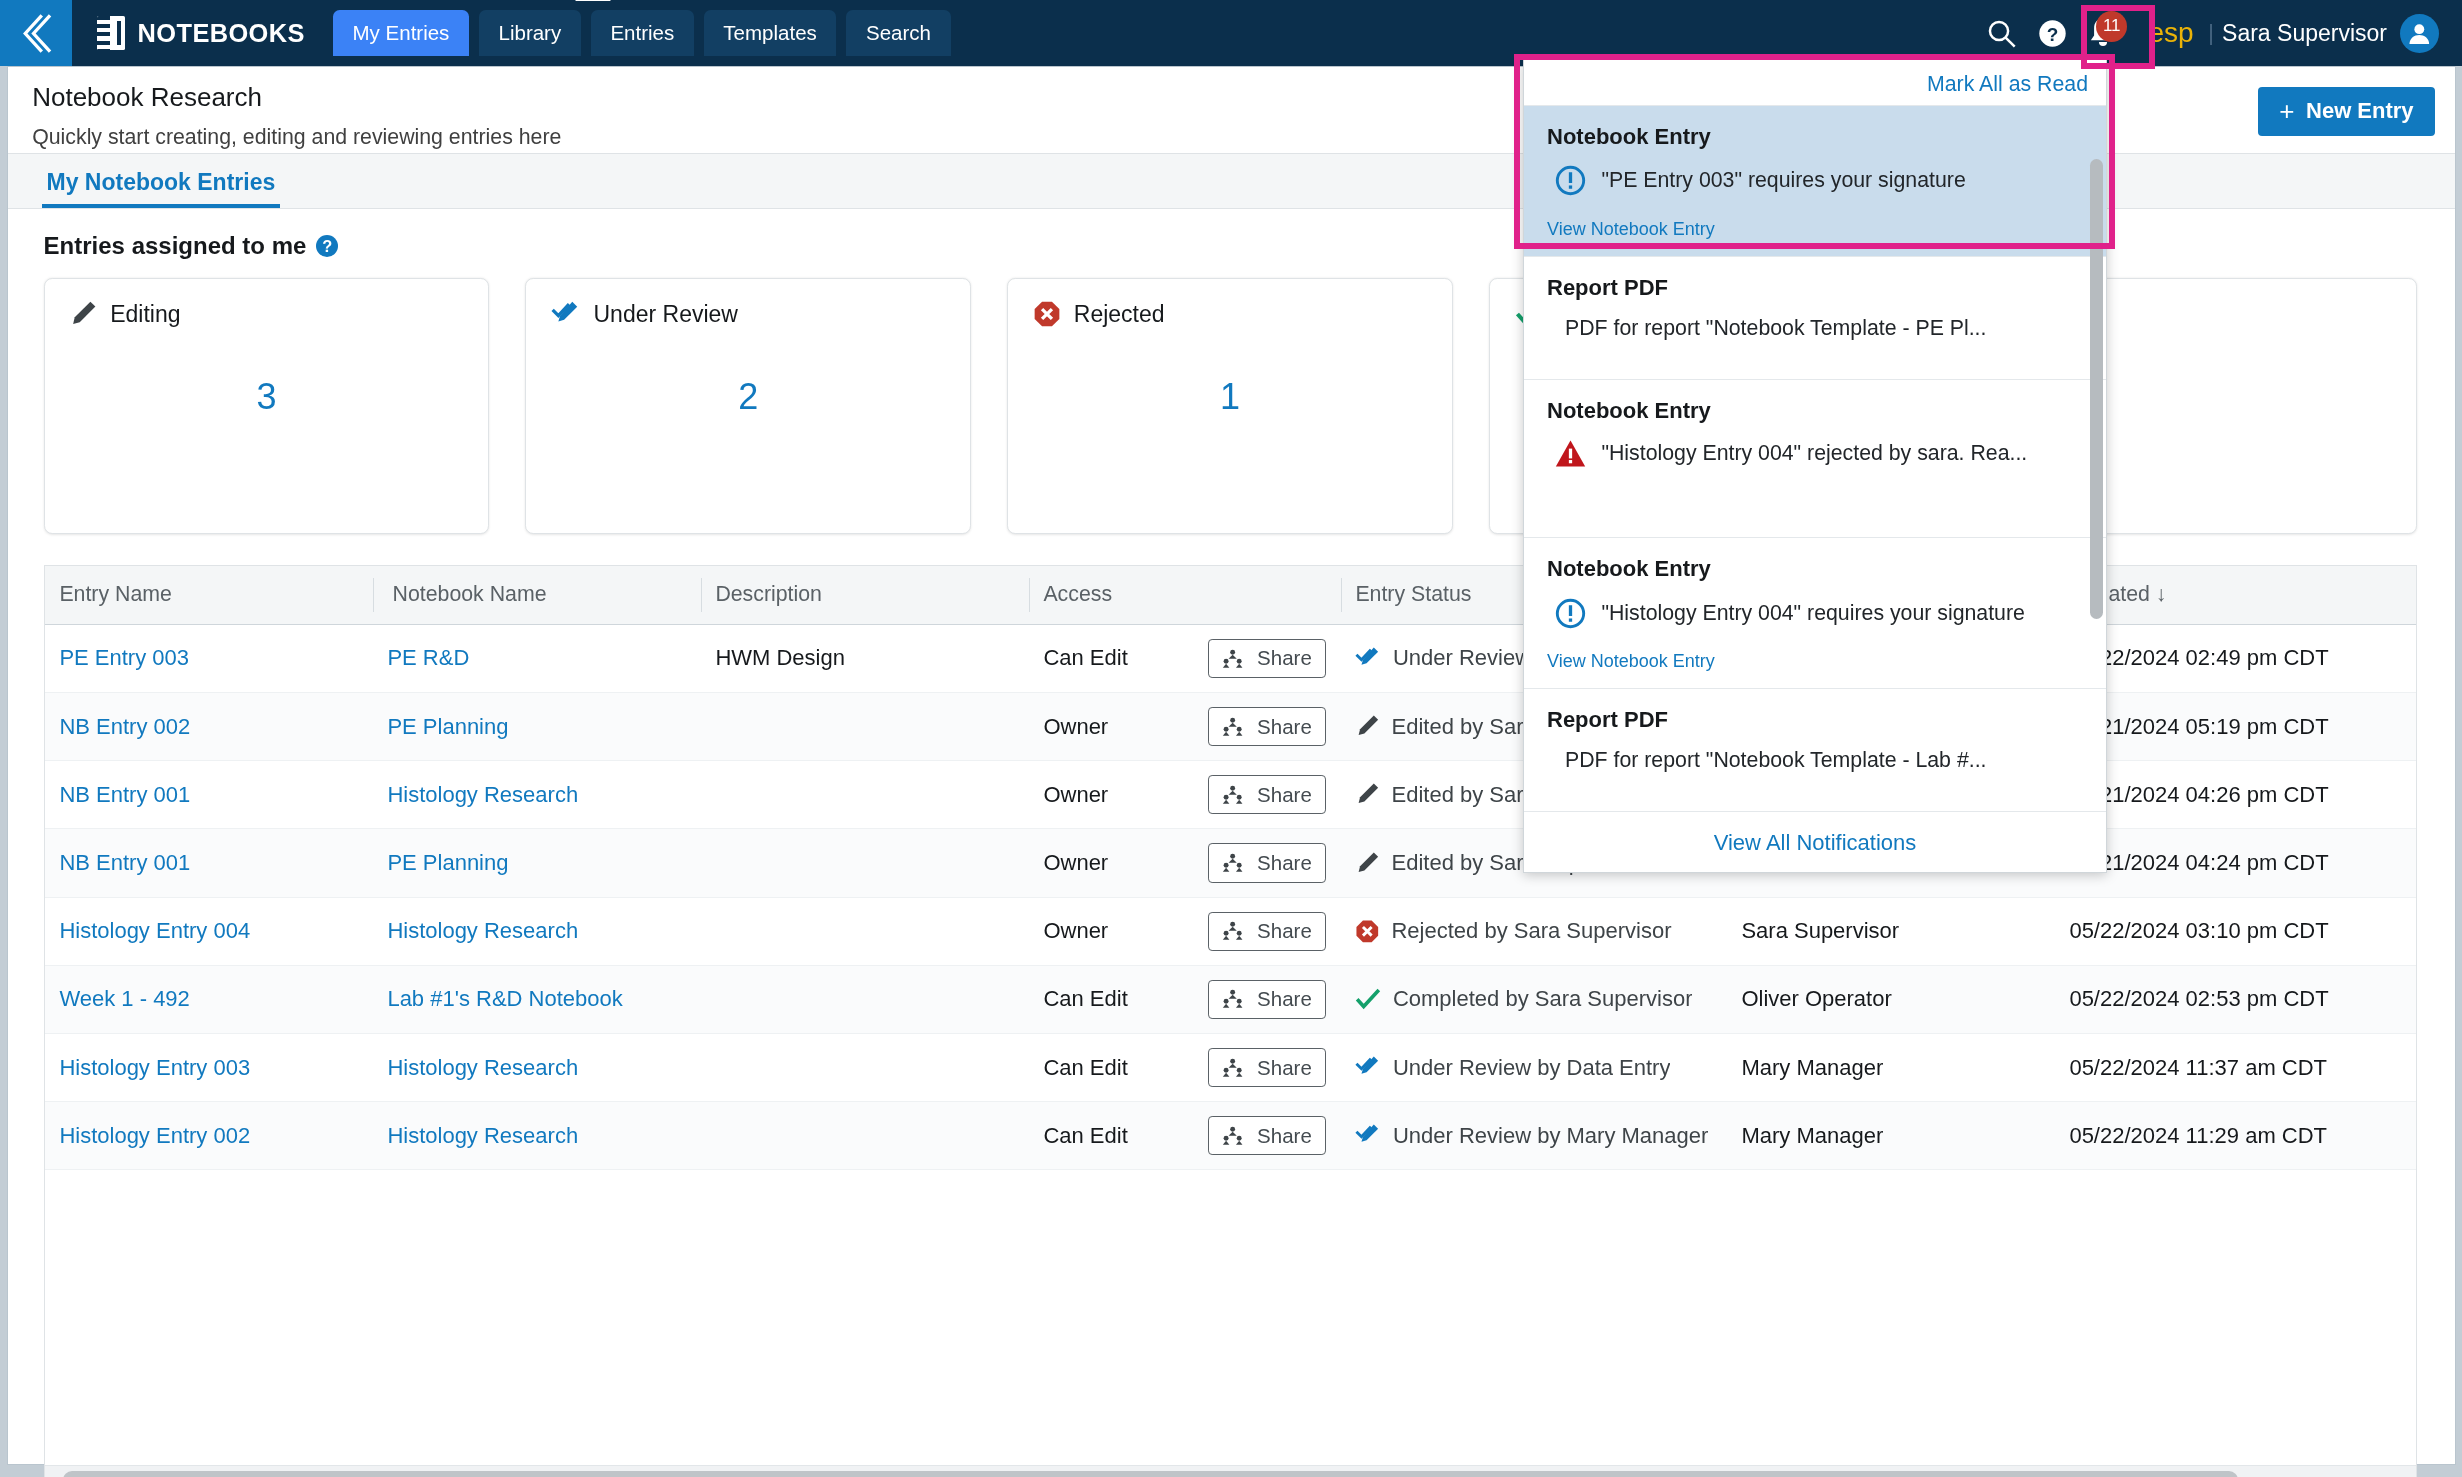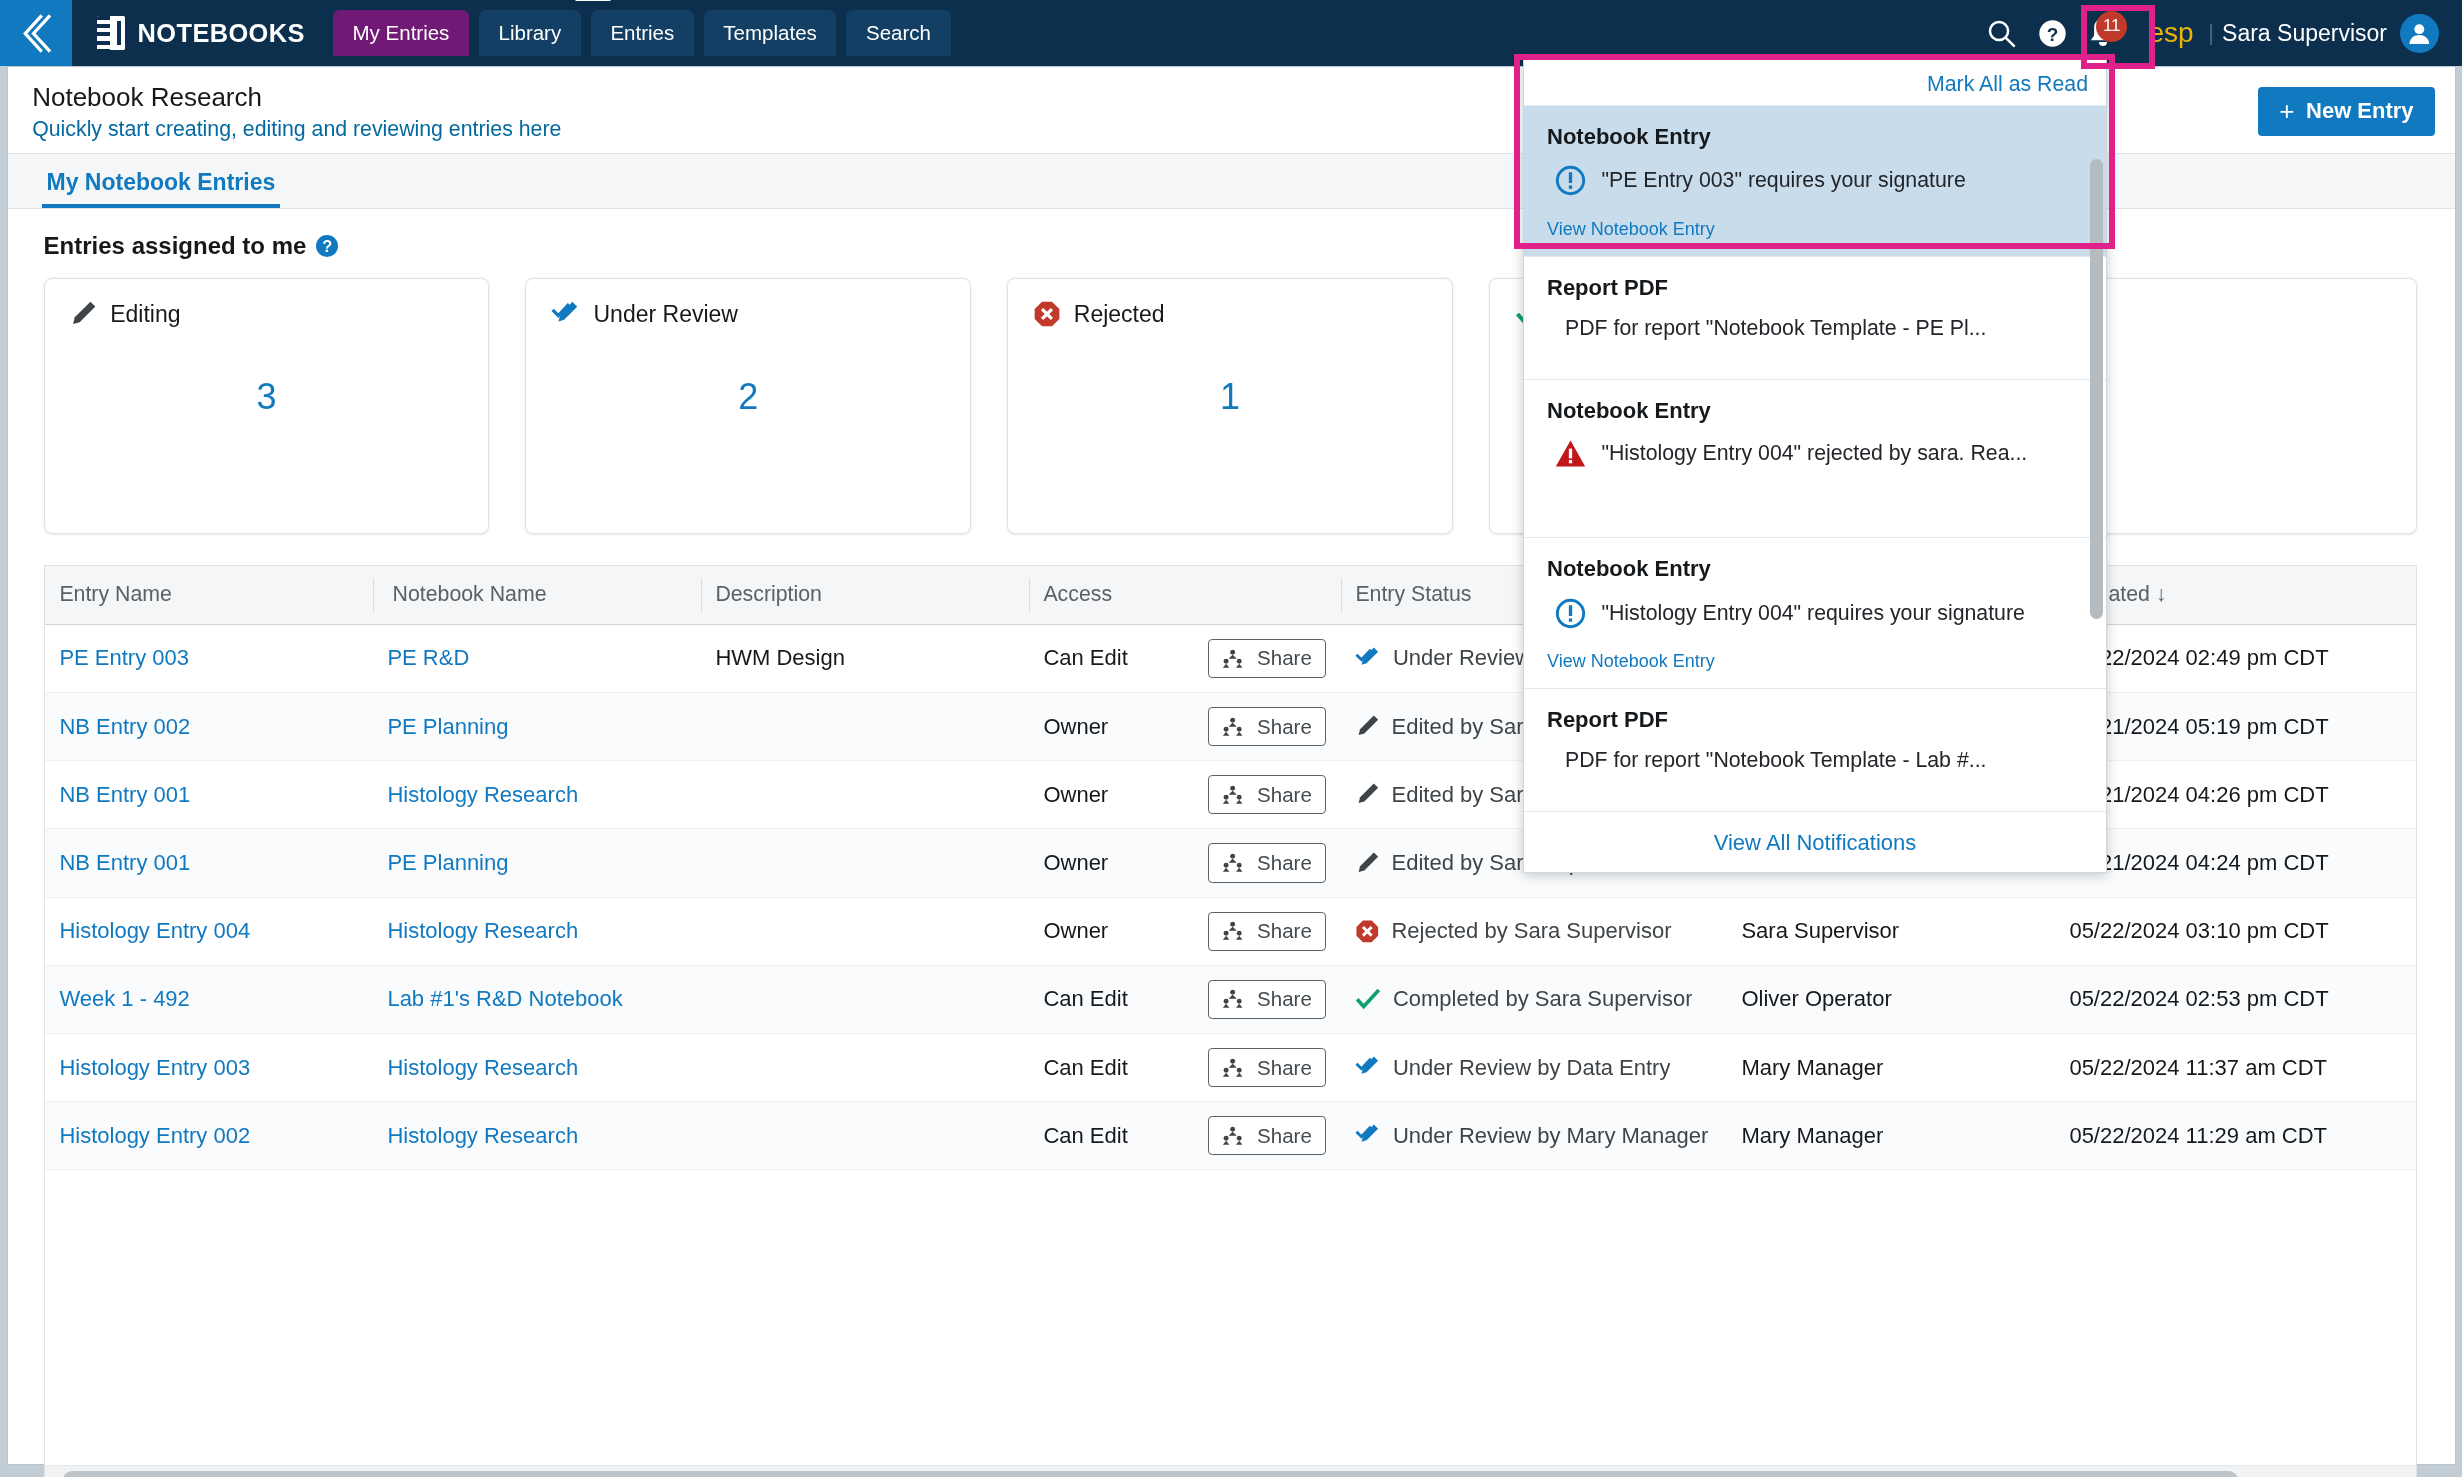--- a/index.html
+++ b/index.html
@@ -35,21 +35,21 @@
     background: #0b2f4c;
   }
   .brand-text {
     color: #fff; font-size: 25.4px; font-weight: bold; letter-spacing: 0.4px;
   }
   .navtabs { display: flex; align-items: center; gap: 9.8px; margin-left: 28px; }
   .navtab {
     background: #123f63; color: #fff; font-size: 20.5px;
     padding: 10.7px 19.7px; border-radius: 6.6px 6.6px 0 0; cursor: pointer; white-space: nowrap;
   }
-  .navtab.active { background: #701a75; }
+  .navtab.active { background: #3b82f6; }
   .nav-right {
     margin-left: auto; display: flex; align-items: center; gap: 0; padding-right: 23px;
   }
   .icon-btn {
     width: 51px; height: 51px; display: flex; align-items: center; justify-content: center;
     cursor: pointer; position: relative;
   }
   .badge {
     position: absolute; top: 3.3px; right: 1.6px; min-width: 31px; height: 31px;
     border-radius: 15.6px; background: #c0392b; color: #fff; font-size: 17px;
@@ -66,21 +66,21 @@
 
   
   .page-shell {
     position: absolute; top: 66px; left: 6.6px; width: 2449px; height: 1399px;
     background: #fff; border: 0.8px solid #b9c5ce;
   }
   .page-head {
     position: relative; height: 86px; background: #fff; padding: 14.8px 23px 0 24.6px;
   }
   .page-title { font-size: 26px; color: #16191c; font-weight: 500; }
-  .page-sub { font-size: 21.3px; color: #0369a1; margin-top: 4px; }
+  .page-sub { font-size: 21.3px; color: #404040; margin-top: 12px; }
   .new-entry-btn {
     position: absolute; right: 19.7px; top: 19.7px;
     background: #1179bf; color: #fff; font-size: 22px; font-weight: bold;
     border: none; border-radius: 4.1px; padding: 11.5px 21.3px; cursor: pointer;
     display: flex; align-items: center; gap: 11.5px;
   }
   .plus { font-size: 26px; font-weight: 400; line-height: 1; }
 
   
   .tabstrip {

